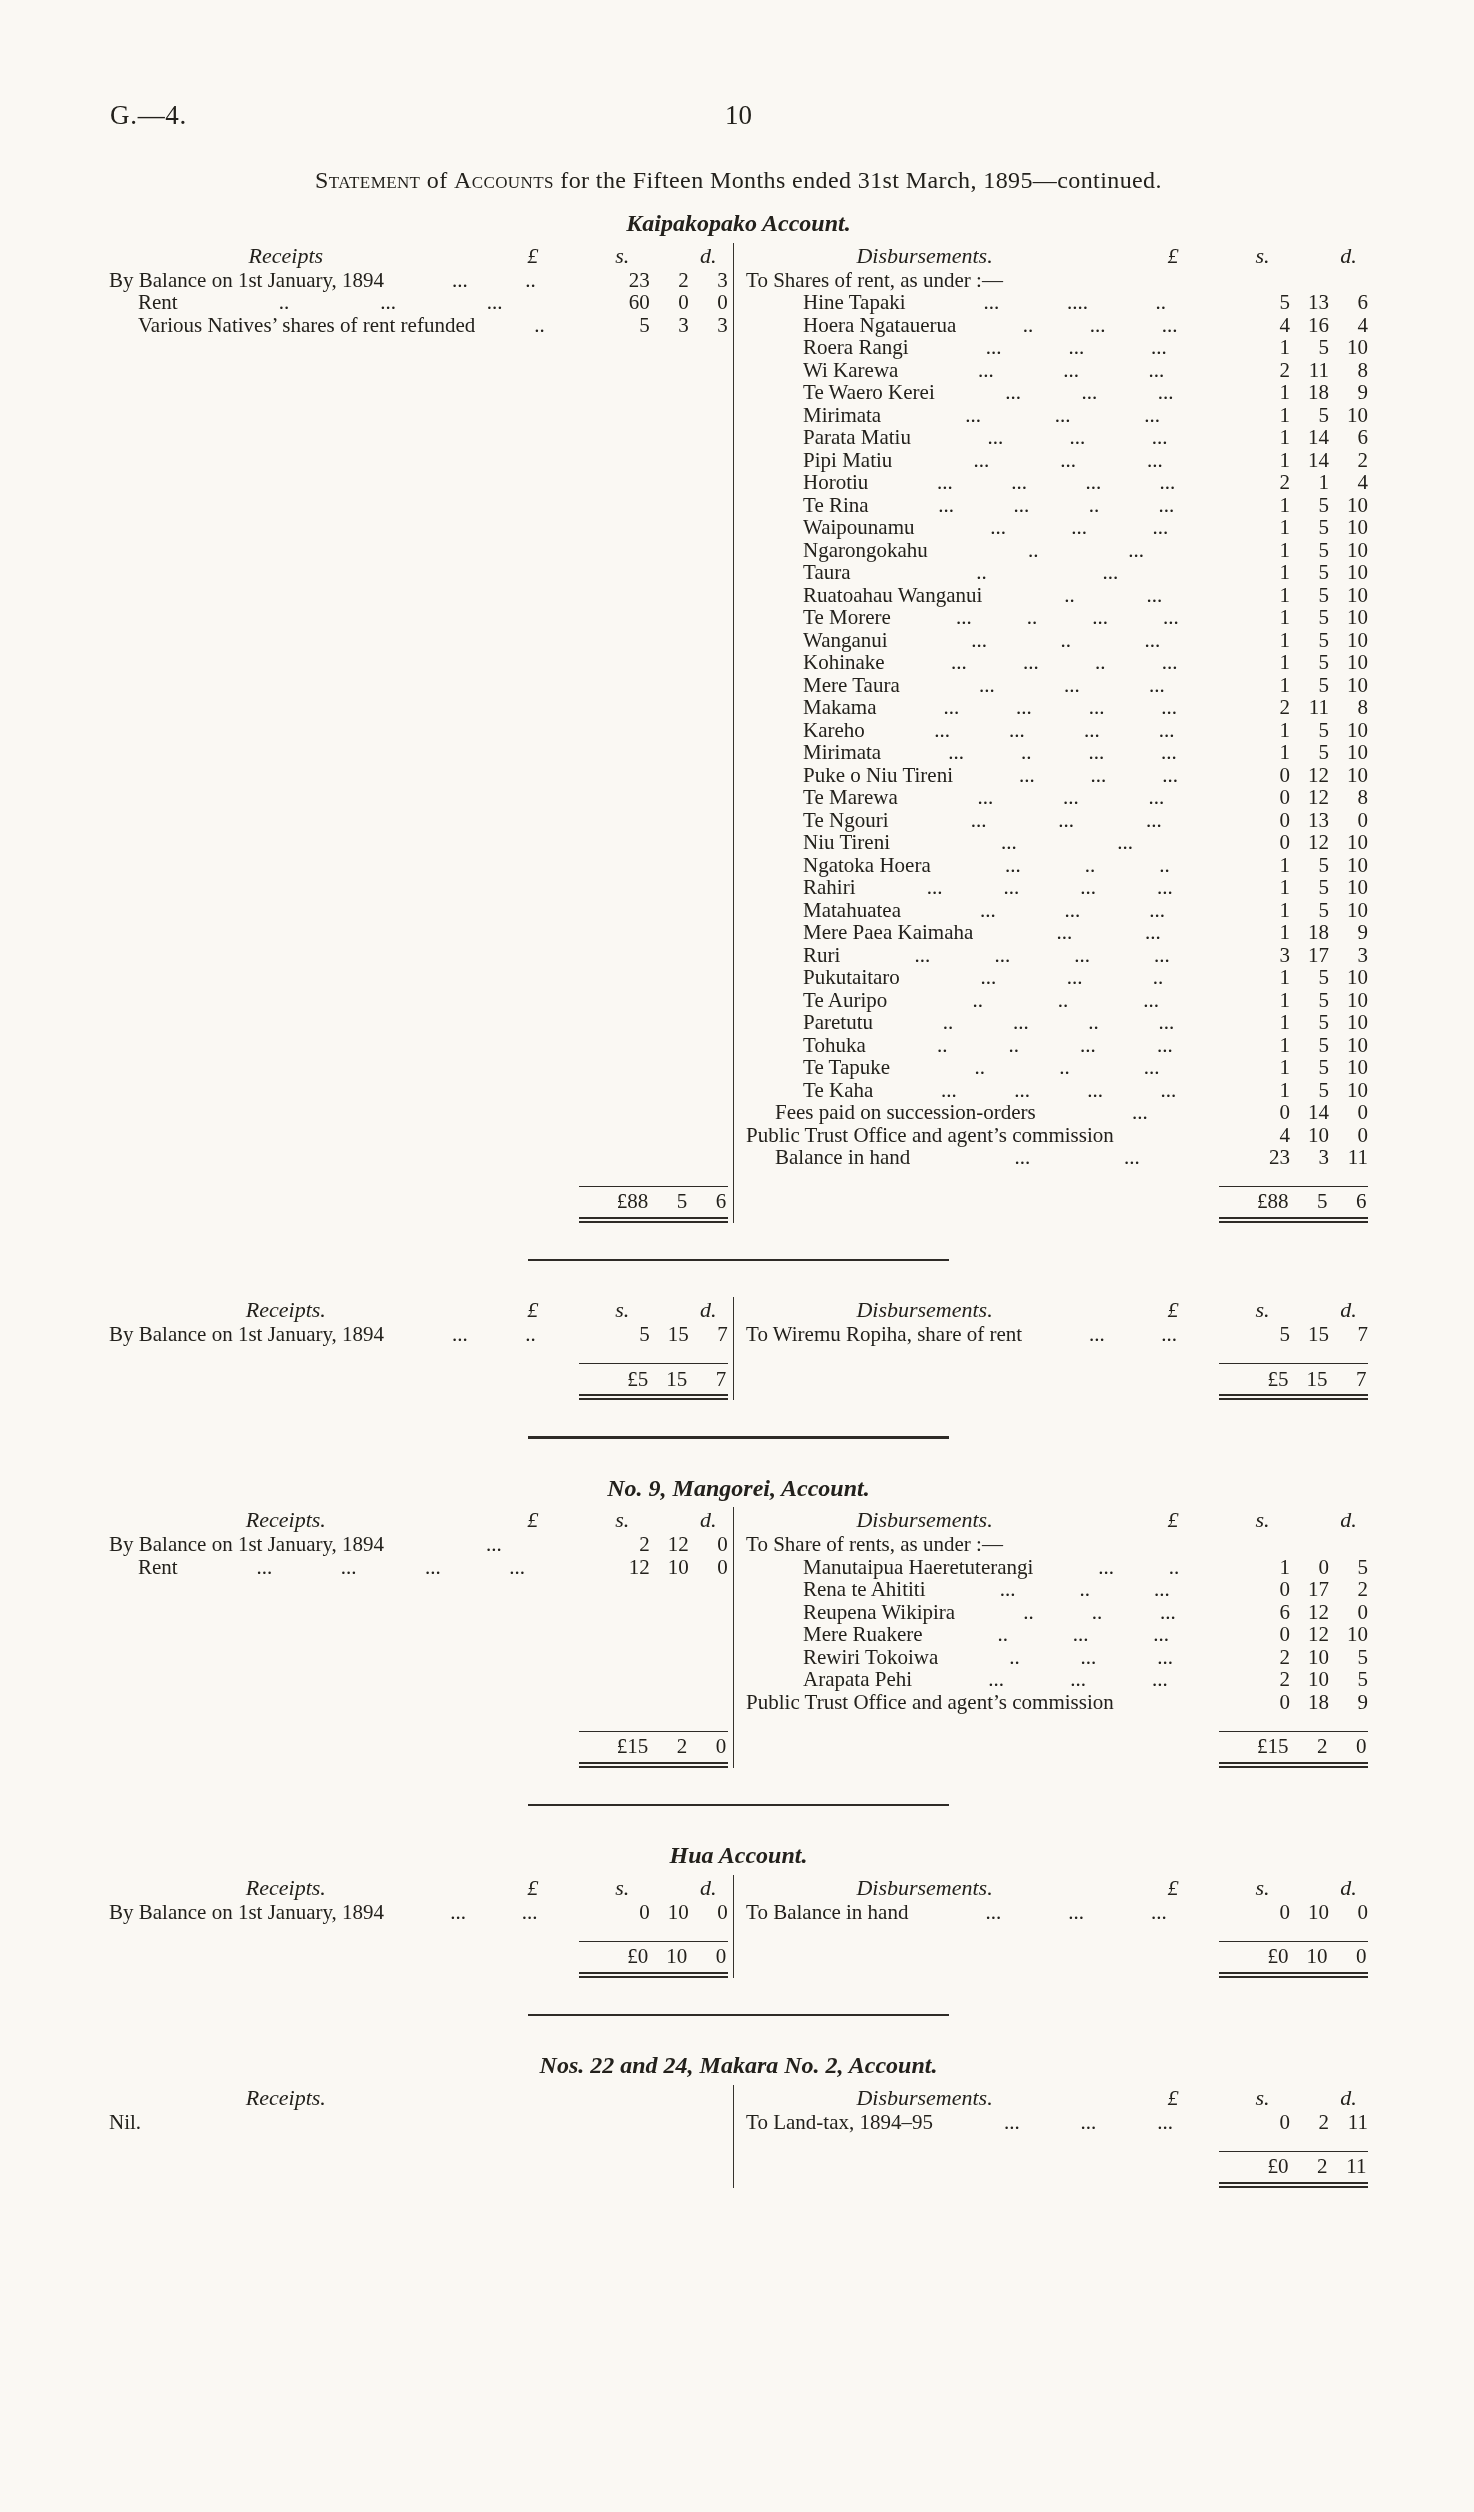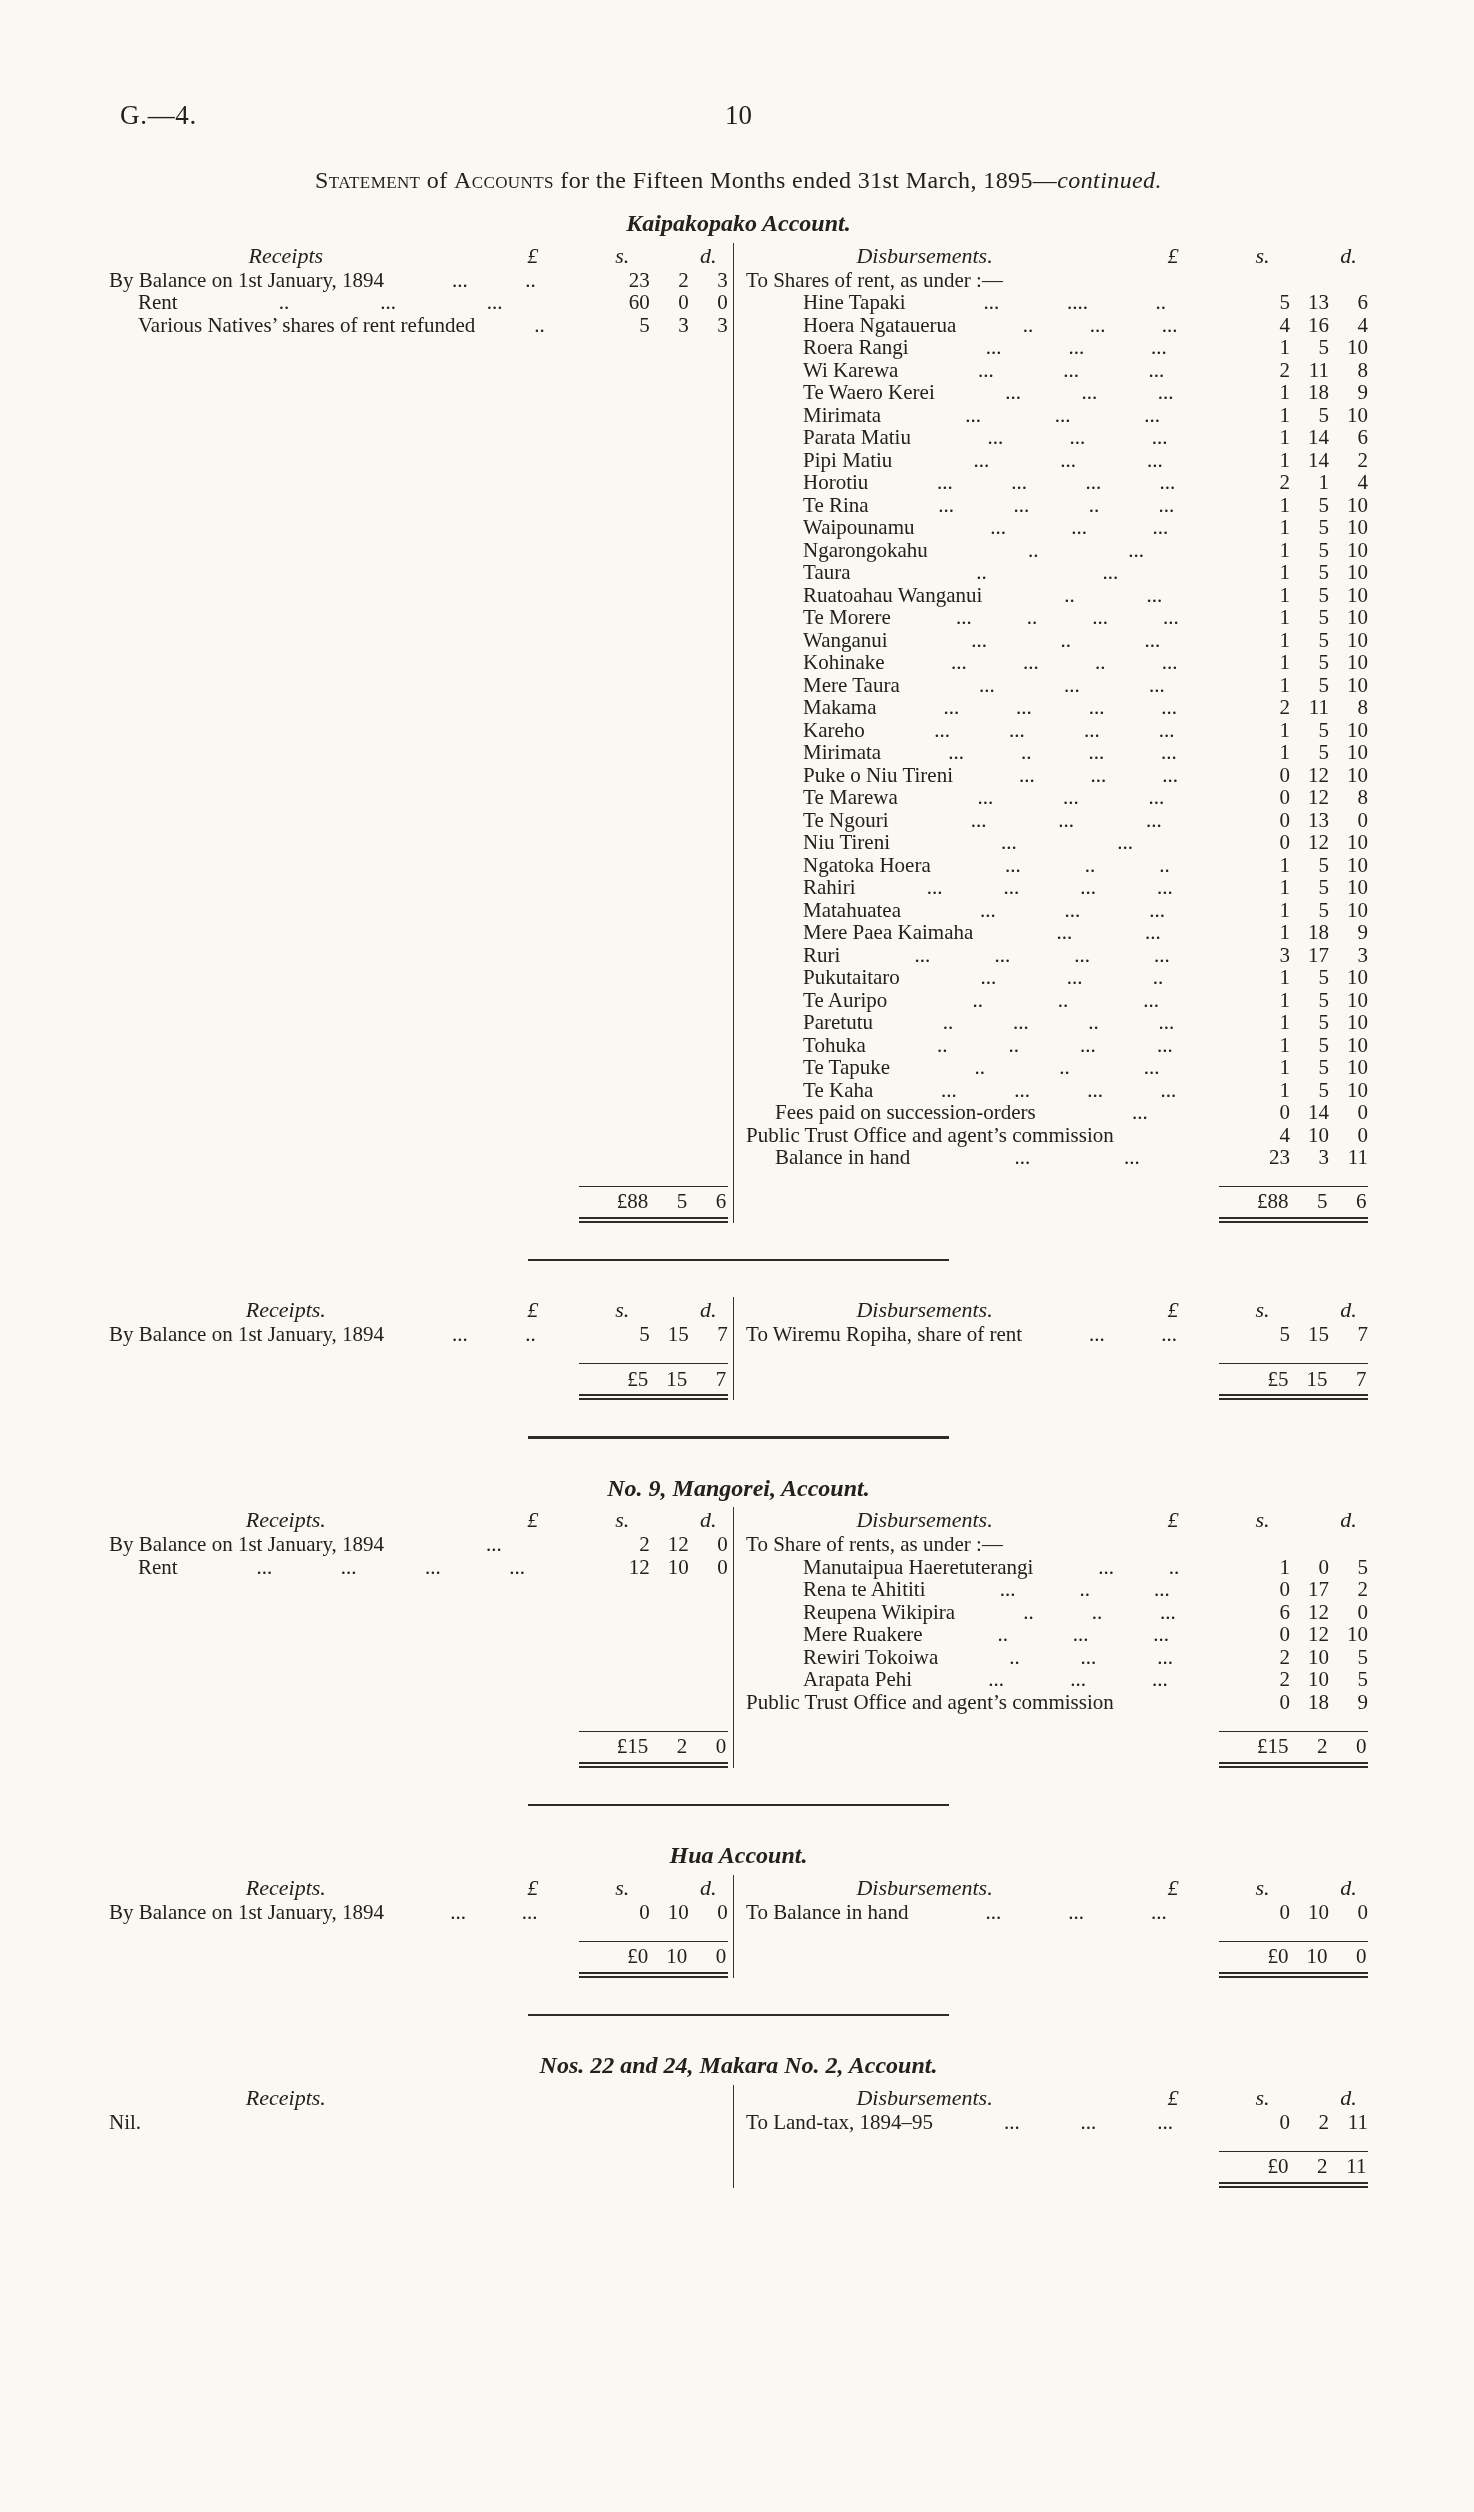--- a/index.html
+++ b/index.html
@@ -4,25 +4,25 @@
 <style>
   html,body{margin:0;padding:0;}
   body{
     width:1474px;height:2512px;
     background:#faf8f3;color:#23211c;
     font-family:"Liberation Serif","DejaVu Serif",serif;
     -webkit-font-smoothing:antialiased;
   }
   .sheet{box-sizing:border-box;width:100%;height:100%;padding:100px 106px 29px 109px;}
   .page-head{position:relative;height:42px;font-size:27px;}
-  .doc-ref{position:absolute;left:11px;top:0;letter-spacing:0.7px;}
+  .doc-ref{position:absolute;left:1px;top:0;letter-spacing:0.7px;}
   .page-num{position:absolute;left:0;right:0;top:0;text-align:center;}
   .main-title{text-align:center;font-size:24px;margin-top:25px;letter-spacing:0.4px;}
   .sc{font-variant:small-caps;}
-  .it{font-style:italic;}
+  .it{}
   .account{margin-top:5.8px;}
   .account-title{text-align:center;font-style:italic;font-size:24px;margin:16px 0 5.8px;font-weight:bold;}
   .cols{display:flex;align-items:stretch;}
   .col{display:flex;flex-direction:column;box-sizing:border-box;}
   .col-left{width:49.6%;padding-right:5.8px;}
   .col-right{width:50.4%;border-left:1.5px solid #36332d;padding-left:11.6px;}
   .col-head{display:flex;align-items:baseline;font-style:italic;font-size:22px;line-height:26px;gap:47px;}
   .head-label{flex:1;text-align:center;}
   .rows{display:flex;flex-direction:column;}
   .row{display:flex;align-items:baseline;font-size:21px;line-height:22.5px;}

